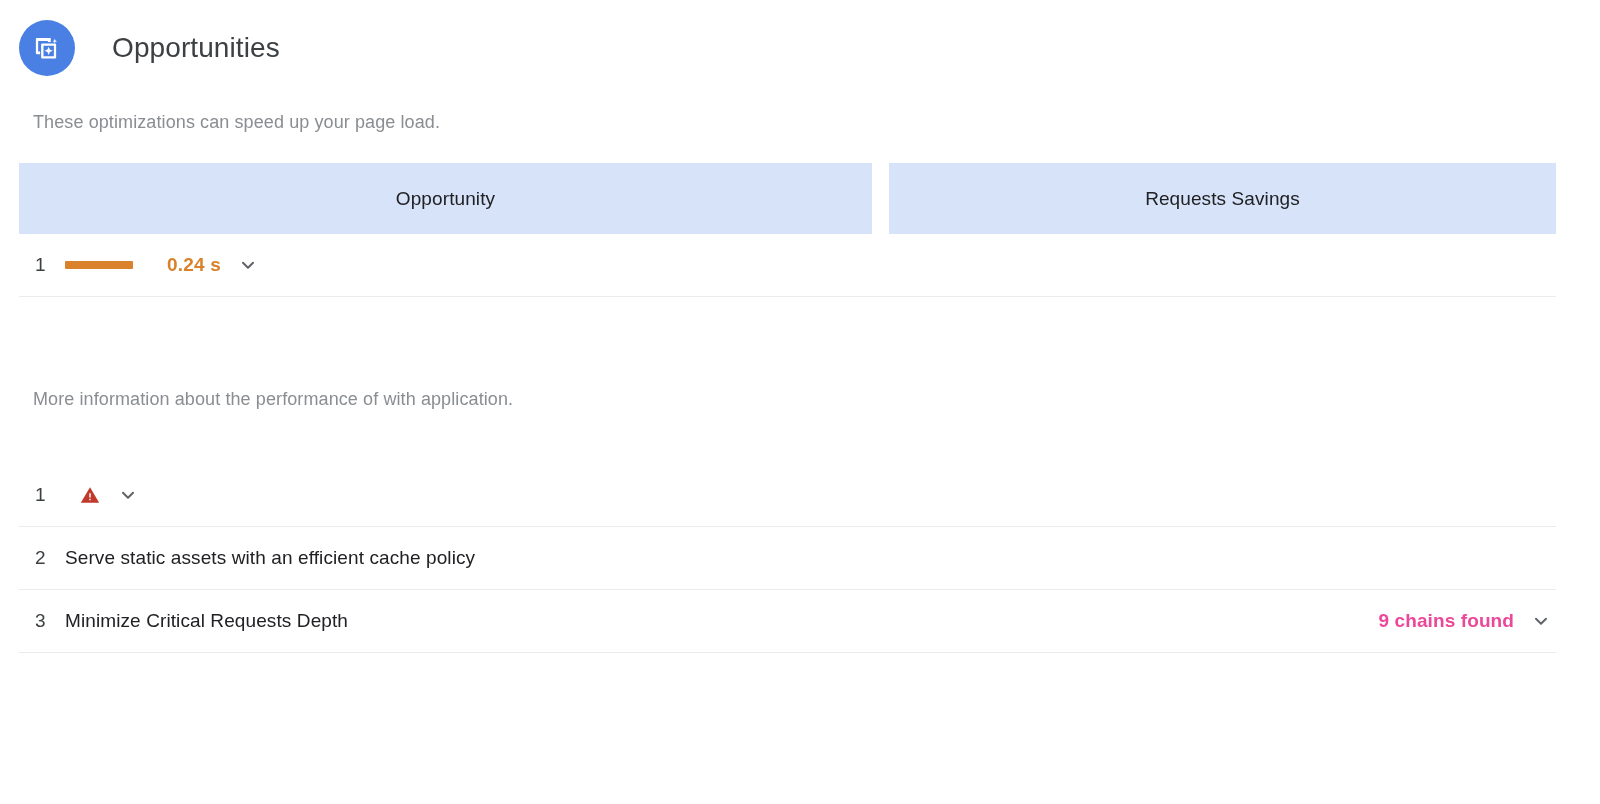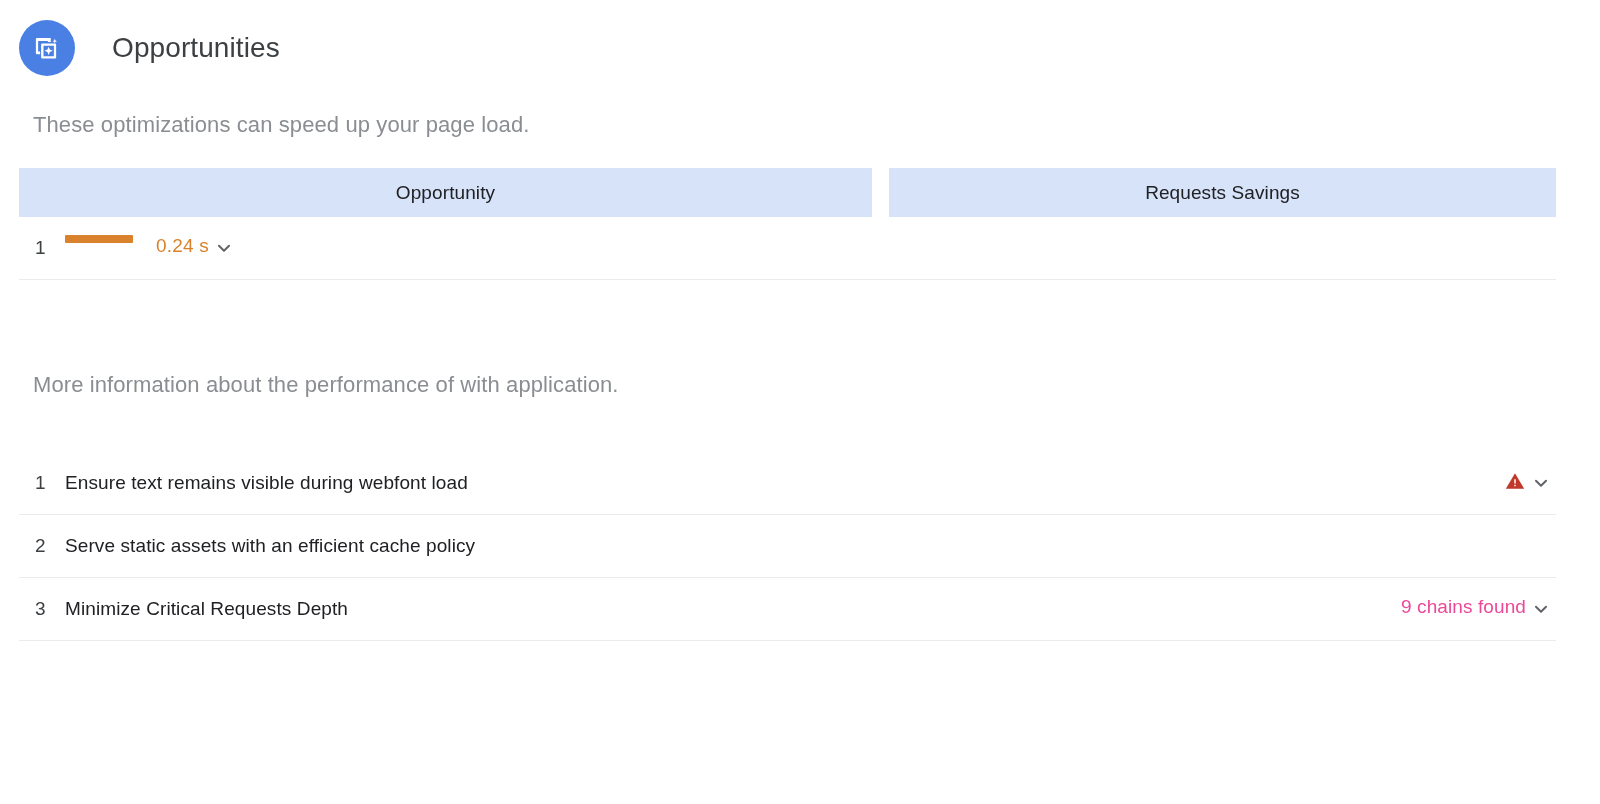--- a/index.html
+++ b/index.html
@@ -43,36 +43,36 @@
   .section-title {
     font-size: 28px;
     font-weight: 400;
     color: #3c4043;
     margin-left: 37px;
     letter-spacing: 0.1px;
     white-space: nowrap;
   }
 
   .section-desc {
-    font-size: 22px;
+    font-size: 18px;
     color: #8a8d91;
     padding-left: 33px;
     letter-spacing: 0.1px;
     white-space: nowrap;
   }
 
   
   .lh-table {
     width: 1537px;
     margin-left: 19px;
   }
   .lh-thead {
     display: flex;
     gap: 17px;
-    height: 49px;
+    height: 71px;
   }
   .lh-th {
     background: #d7e3f9;
     display: flex;
     align-items: center;
     justify-content: center;
     font-size: 19px;
     color: #202124;
     letter-spacing: 0.1px;
   }
@@ -96,25 +96,26 @@
     font-size: 19px;
   }
   .lh-row .row-title {
     flex: 1 1 auto;
     color: #202124;
     letter-spacing: 0.1px;
     white-space: nowrap;
   }
   .lh-row .row-value {
     display: flex;
-    align-items: flex-start;
+    align-items: center;
     justify-content: flex-end;
     flex: 0 0 auto;
-    gap: 2px;
+    gap: 14px;
     padding-right: 2px;
+    font-weight: bold;
   }
 
   .savings-bar-wrap {
     display: flex;
     align-items: center;
   }
   .savings-bar {
     width: 68px;
     height: 8px;
     background: #d9822b;
@@ -212,21 +213,20 @@
     <div class="sp-h5"></div>
 
     <div class="section-desc">More information about the performance of with application.</div>
 
     <div class="sp-h6"></div>
 
     <div class="lh-table">
 
       <div class="lh-row">
         <div class="row-index">1</div>
-        <div class="row-title">Ensure text remains visible during webfont load</div>
         <div class="row-value">
           <span class="value-text sev-error"></span>
           <span class="warn-icon">
             <svg width="22" height="22" viewBox="0 0 24 24" aria-hidden="true">
               <path fill="#c0392b" d="M12 3.6 22 20.4H2z"></path>
               <path fill="#ffffff" d="M11.2 10.2h1.6v4.6h-1.6zM11.2 16.1h1.6v1.7h-1.6z"></path>
             </svg>
           </span>
           <span class="chev">
             <svg width="22" height="22" viewBox="0 0 24 24" aria-hidden="true">

